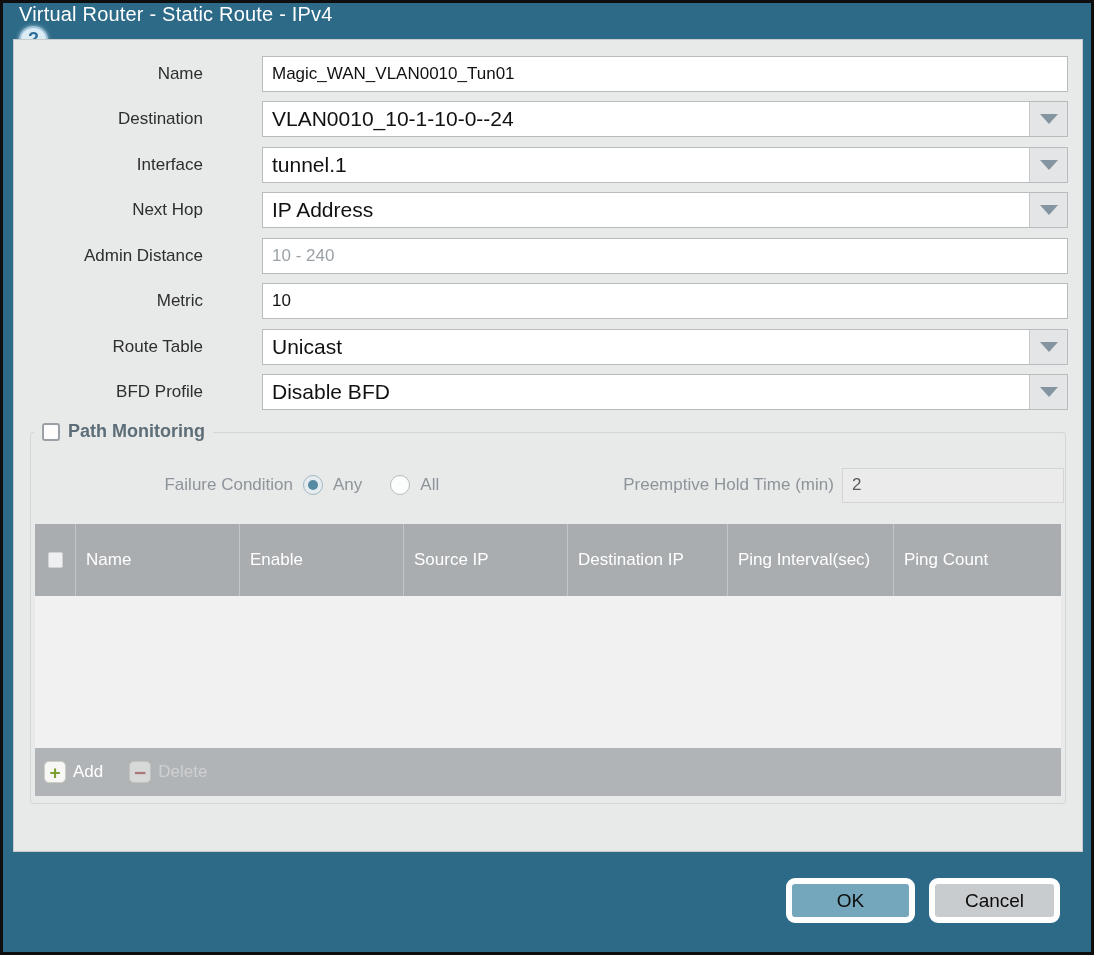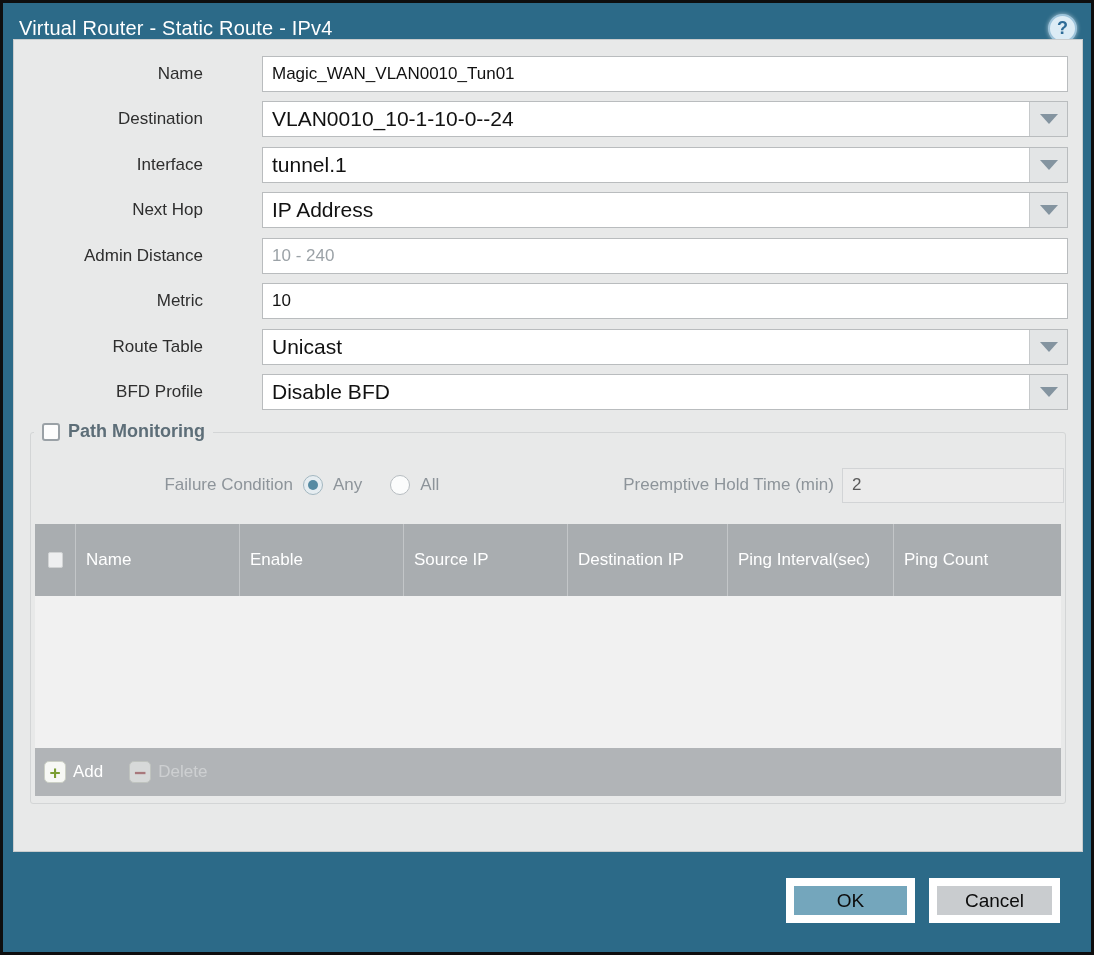--- a/index.html
+++ b/index.html
@@ -6,22 +6,23 @@
   html, body { width: 1094px; height: 955px; background: #000; }
   body { font-family: "Liberation Sans", sans-serif; }
 
   .window {
     position: relative; width: 1094px; height: 955px;
     background: #2c6a88; border: 3px solid #0e0e0e;
   }
 
   
   .titlebar {
-    height: 50px; display: flex; align-items: center;
+    height: 50px; display: flex; align-items: flex-start;
     padding: 0 14px 0 16px;
+    flex-direction: column;
   }
   .title { color: #ffffff; font-size: 20px; letter-spacing: .2px; flex: 1; }
   .help-icon {
     width: 29px; height: 29px; border-radius: 50%;
     background: #dcecf5; border: 2px solid #9cc3da;
     box-shadow: 0 0 4px rgba(255,255,255,.6);
     display: flex; align-items: center; justify-content: center;
     color: #2d6c98; font-weight: bold; font-size: 18px; cursor: pointer;
   }
 
@@ -124,21 +125,21 @@
   .add-icon { color: #7b9e33; }
   .tool-btn.add .tool-lbl { color: #ffffff; font-size: 17px; }
   .tool-btn.delete { opacity: .55; cursor: default; }
   .del-icon { color: #a2484c; font-size: 21px; }
   .tool-btn.delete .tool-lbl { color: #e4e6e7; font-size: 17px; }
 
   
   .footer { position: absolute; left: 0; right: 0; bottom: 0; height: 87px; }
   .btns { position: absolute; right: 31px; top: 13px; display: flex; gap: 14px; }
   .btn {
-    height: 45px; border-radius: 0; border: 8px solid #ffffff;
+    height: 45px; border-radius: 9px; border: 6px solid #ffffff;
     font-family: "Liberation Sans", sans-serif; font-size: 19px; color: #0c0c0c;
     display: flex; align-items: center; justify-content: center; cursor: pointer;
   }
   .btn-ok { width: 129px; background: #74a6bc; }
   .btn-cancel { width: 131px; background: #c9cccf; }
 </style>
 </head>
 <body>
 
 <div class="window">

